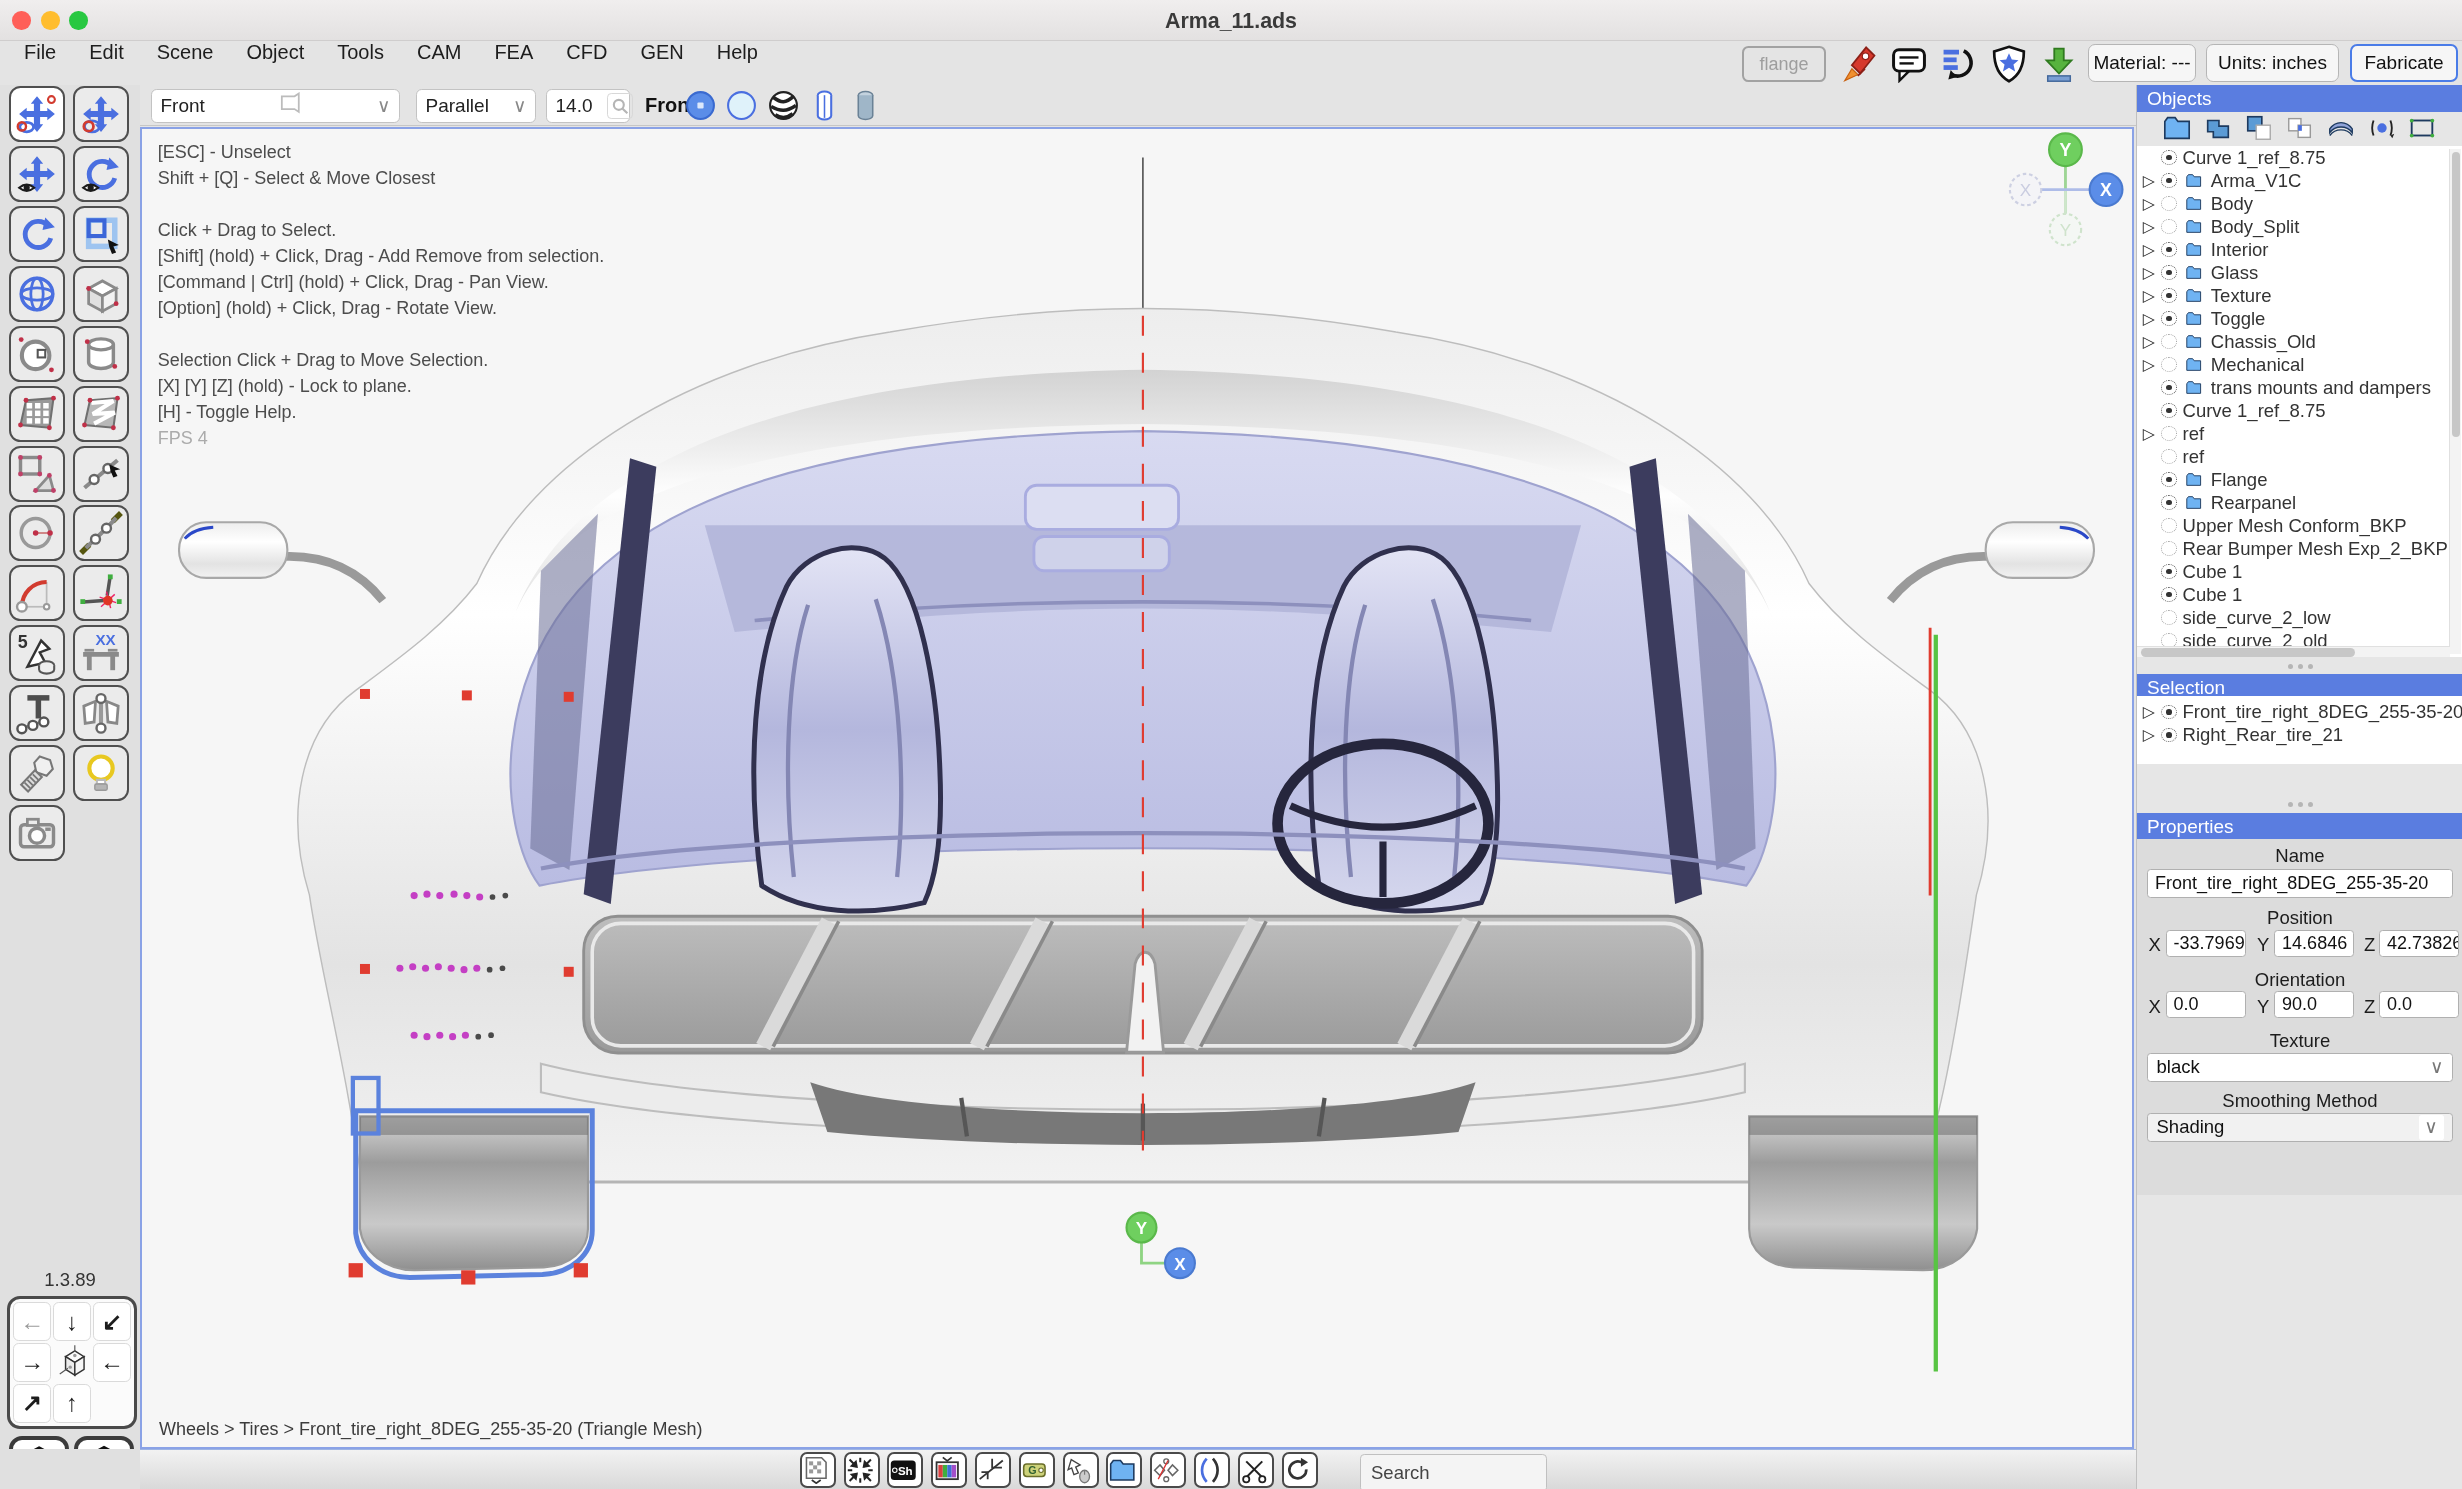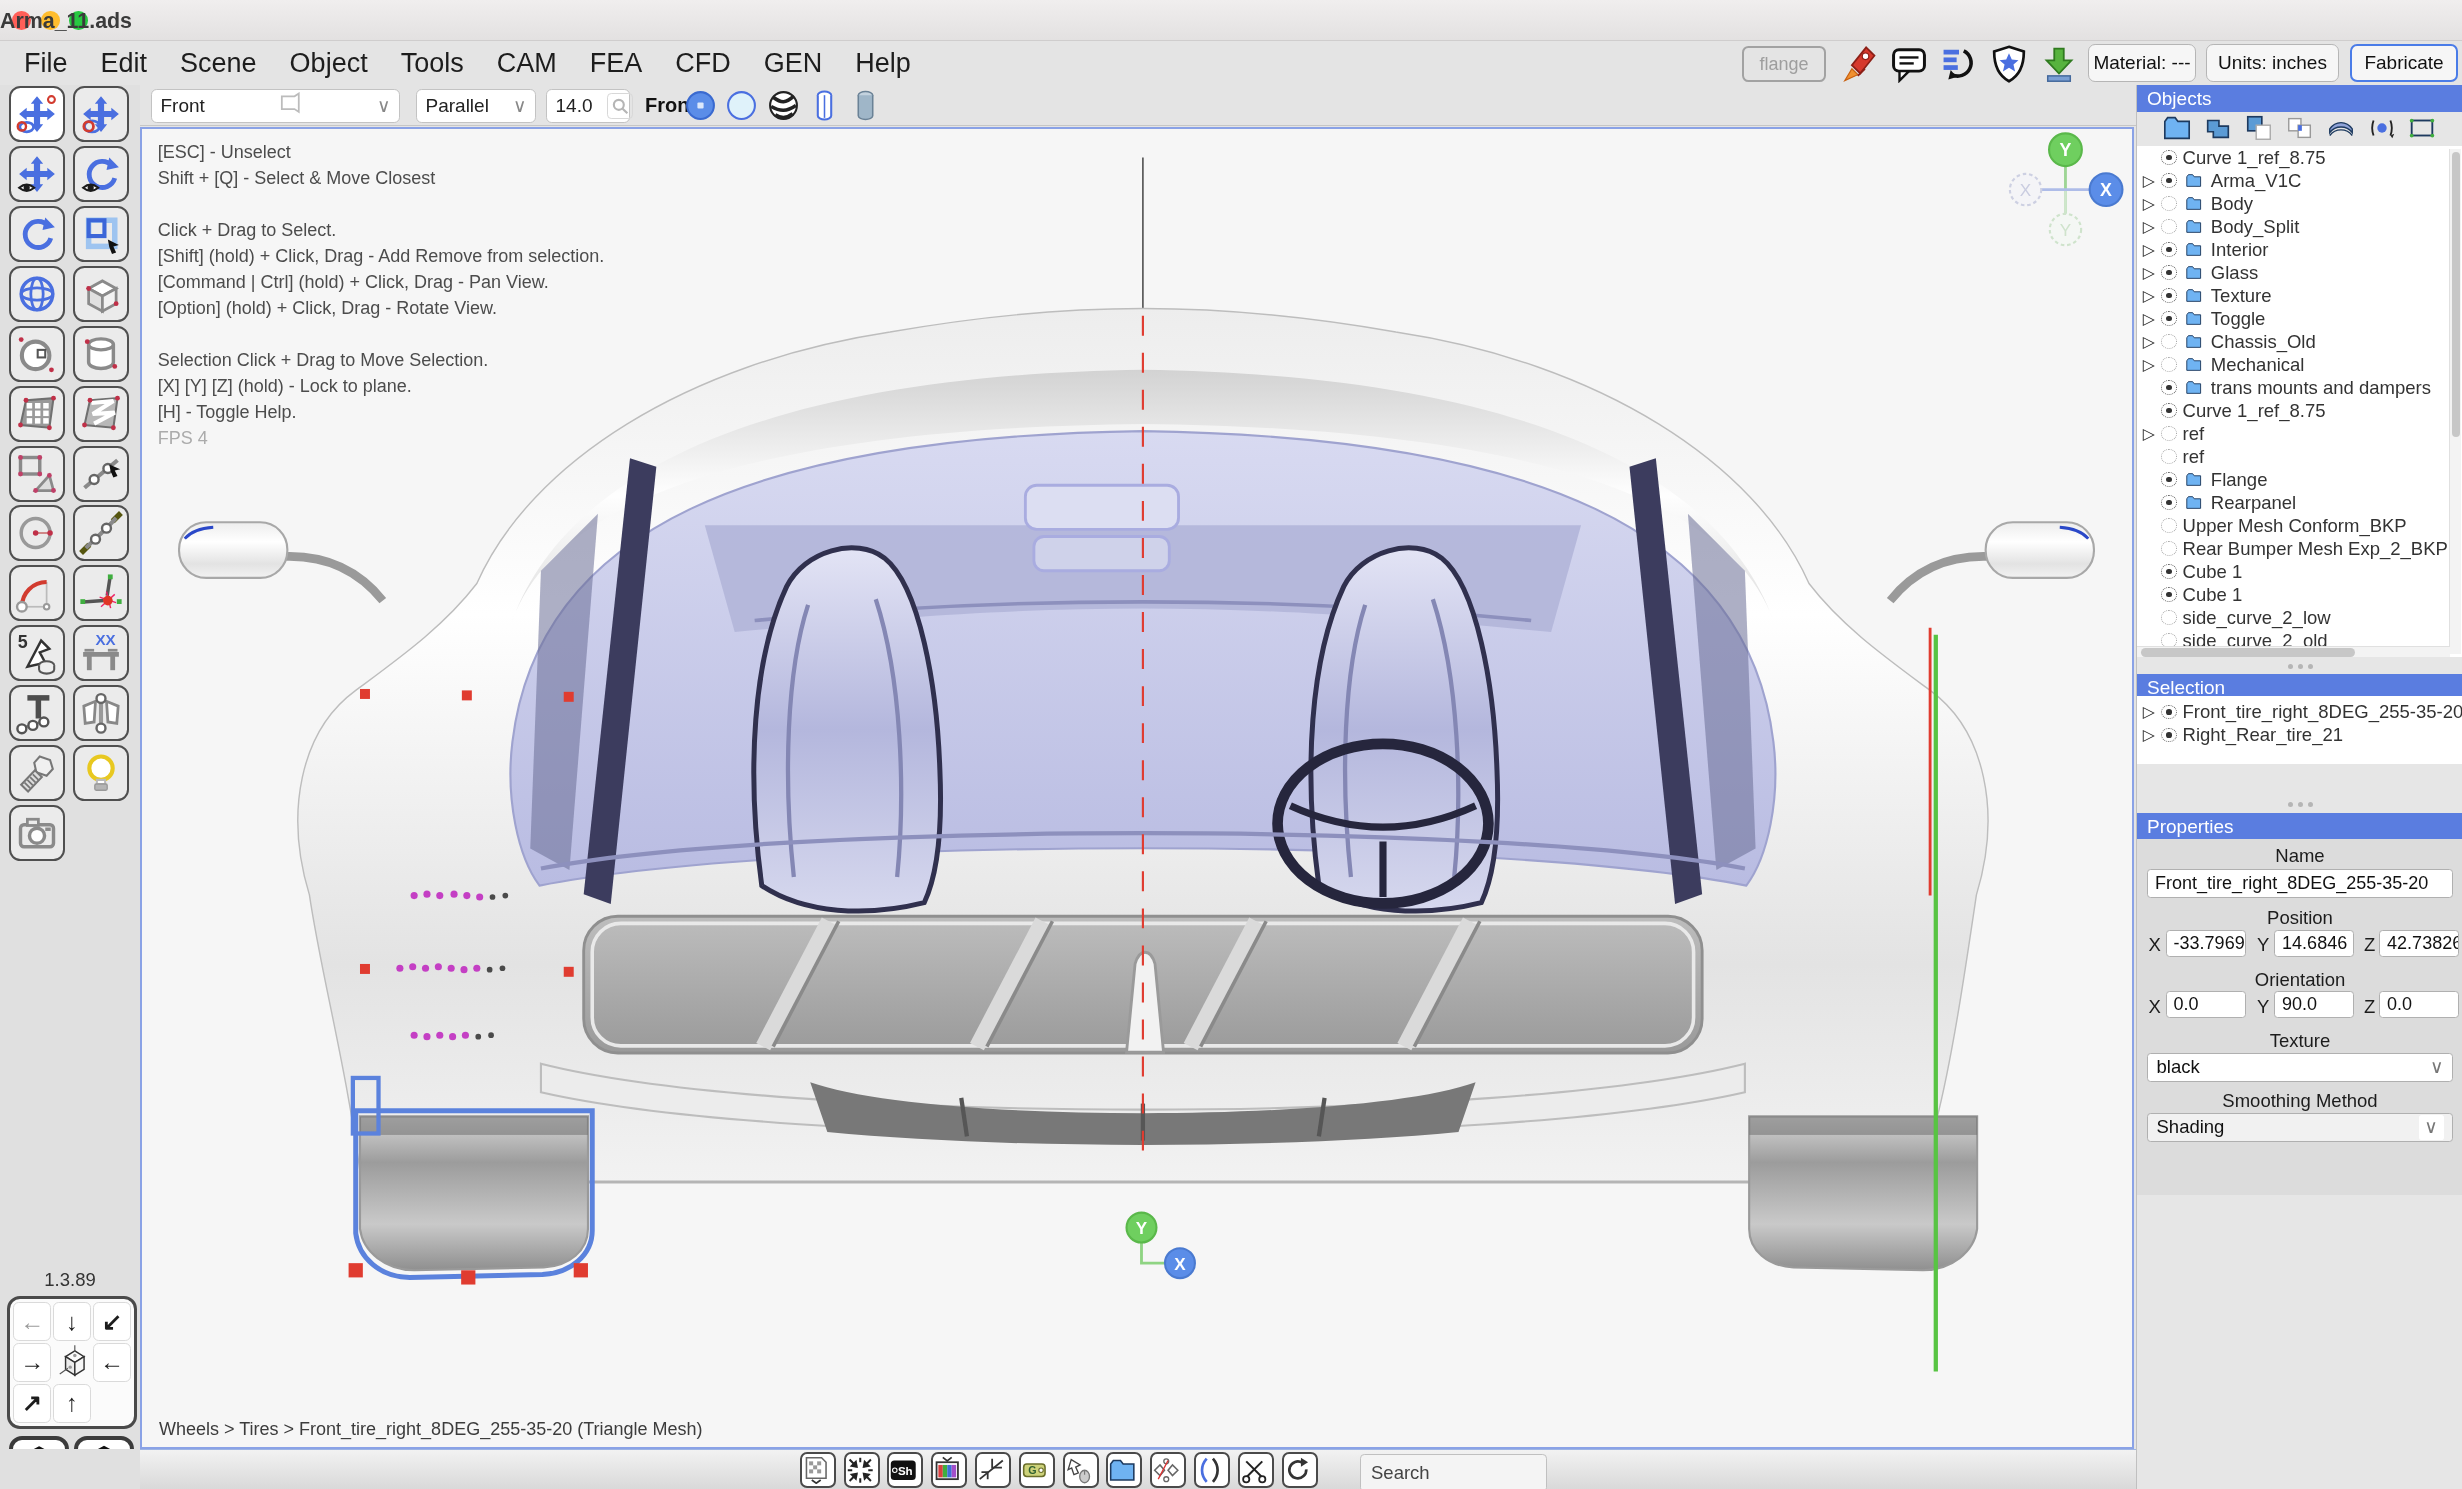--- a/index.html
+++ b/index.html
@@ -4,25 +4,25 @@
 <style>
   * { margin:0; padding:0; box-sizing:border-box; }
   html,body { width:2462px; height:1489px; overflow:hidden; background:#e4e4e4;
               font-family:"Liberation Sans", sans-serif; }
   .abs { position:absolute; }
 
   
   #titlebar { left:0; top:0; width:2462px; height:41px; background:linear-gradient(#f0eeee,#e3e1e1);
               border-bottom:0.7px solid #cfcdcd; }
   .tlight { top:11.4px; width:18.5px; height:18.5px; border-radius:50%; }
-  #win-title { width:100%; top:9.3px; font-size:21.4px; font-weight:bold; color:#3a3a3a; }
+  #win-title { width:100%; text-align:center; top:9.3px; font-size:21.4px; font-weight:bold; color:#3a3a3a; }
 
   
   #menubar { left:0; top:41px; width:2462px; height:44px; background:#e4e4e4; }
-  #menu-items { left:24px; top:0; height:44px; display:flex; gap:33px; align-items:center; font-size:27px; color:#1d1d1d; }
+  #menu-items { left:24px; top:0; height:44px; display:flex; gap:33px; align-items:flex-start; font-size:20px; color:#1d1d1d; }
   .menu-item { cursor:default; }
 
   
   .qbtn { height:38px; top:44px; background:#f6f6f6; border:1.4px solid #b5b5b5; border-radius:7.1px;
           font-size:19px; color:#111; display:flex; align-items:center; justify-content:center; }
   #flange-box { left:1742px; top:46px; width:84px; height:36px; border:2.1px solid #a2a2a2; border-radius:6.4px;
                 color:#9e9e9e; font-size:18px; display:flex; align-items:center; justify-content:center; background:transparent; }
   .qicon { top:43px; width:41px; height:41px; display:flex; align-items:center; justify-content:center; }
   .qicon svg { width:38px; height:38px; }
 

